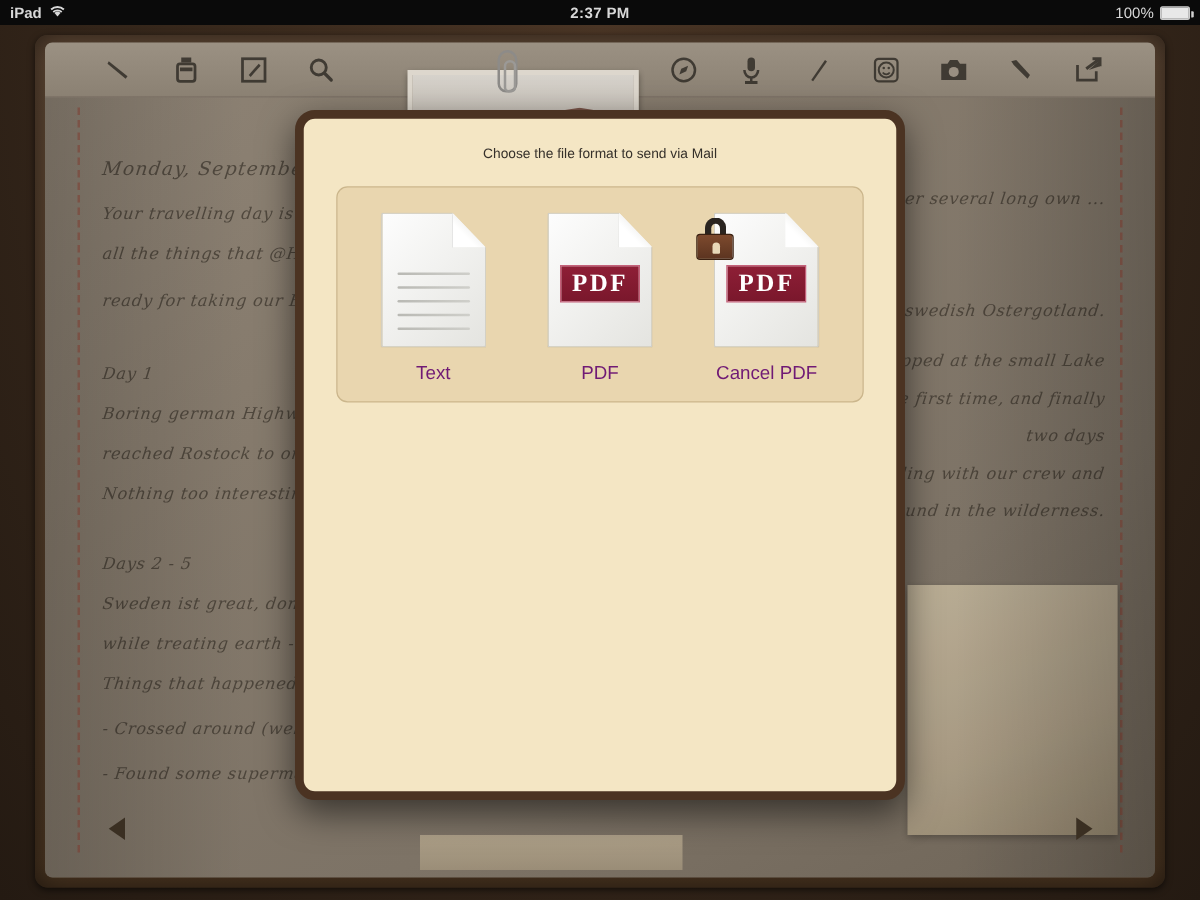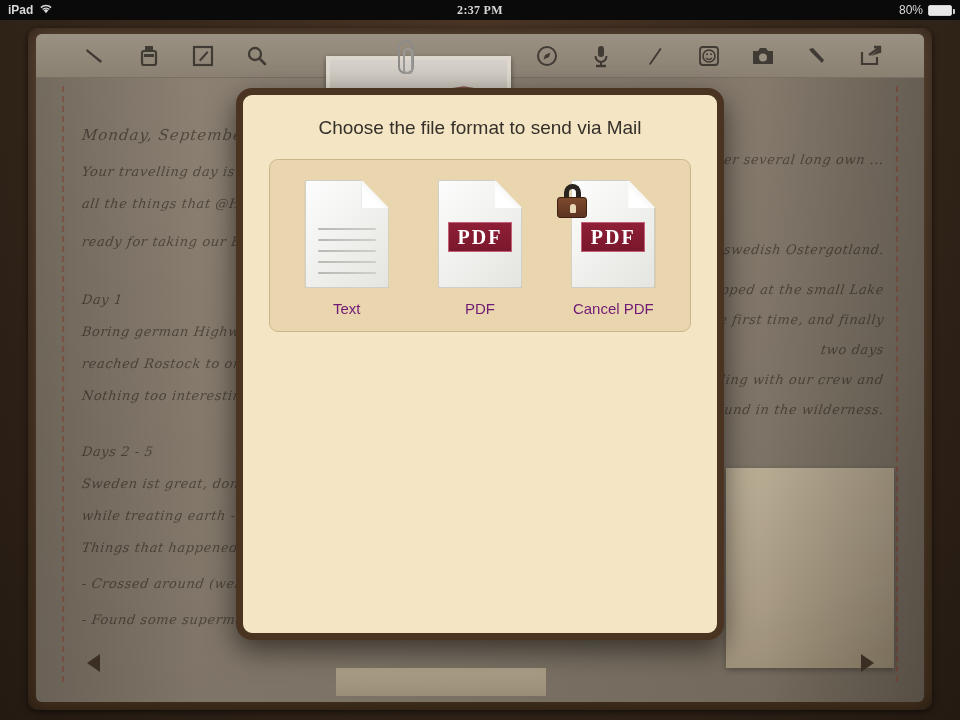--- a/index.html
+++ b/index.html
@@ -27,21 +27,21 @@
     background: #0a0a0a;
     color: #d8d8d8;
     font-size: 12px;
     display: flex;
     align-items: center;
     z-index: 60;
   }
   .sb-left { display: flex; align-items: center; gap: 6px; padding-left: 8px; }
   .sb-center {
     position: absolute; left: 0; right: 0;
-    text-align: center; font-weight: bold; letter-spacing: .3px; font-family: Liberation Serif, serif;
+    text-align: center; font-weight: bold; letter-spacing: .3px;
   }
   .sb-right {
     position: absolute; right: 8px;
     display: flex; align-items: center; gap: 5px;
   }
   .sb-label { font-weight: bold; }
   .wifi-icon { display: block; }
   .battery {
     width: 24px; height: 11px;
     border: 1.5px solid #cfcfcf; border-radius: 2px;
@@ -234,21 +234,21 @@
     font-size: 13px; font-weight: bold;
     border: 1px solid #42301e;
     border-radius: 5px;
     box-shadow: inset 0 1px 0 rgba(255,255,255,.14), 0 1px 2px rgba(0,0,0,.35);
   }
 
   .dlg-body { flex: 1; padding: 22px 26px 0; }
 
   .prompt {
     text-align: center;
-    font-size: 19px;
+    font-size: 11px;
     color: #35302a;
     margin-bottom: 20px;
   }
 
   .format-panel {
     background: #e9d6af;
     border: 1px solid #cbb68c;
     border-radius: 9px;
     padding: 20px 10px 14px;
     display: flex;
@@ -349,21 +349,21 @@
       <span class="wifi-icon">
         <svg width="14" height="11" viewBox="0 0 14 11">
           <path d="M7 10.2 L4.6 7.3 A3.6 3.6 0 0 1 9.4 7.3 Z" fill="#d8d8d8"></path>
           <path d="M1.9 4.6 A7.4 7.4 0 0 1 12.1 4.6" stroke="#d8d8d8" stroke-width="1.5" fill="none"></path>
           <path d="M3.6 6.6 A5 5 0 0 1 10.4 6.6" stroke="#d8d8d8" stroke-width="1.4" fill="none"></path>
         </svg>
       </span>
     </div>
     <div class="sb-center">2:37 PM</div>
     <div class="sb-right">
-      <span>80%</span>
+      <span>100%</span>
       <span class="battery">
           <i style="width:100%"></i>
         </span>
     </div>
   </div>
 
   <div class="journal">
     <div class="journal-inner">
       <div class="page">
 

